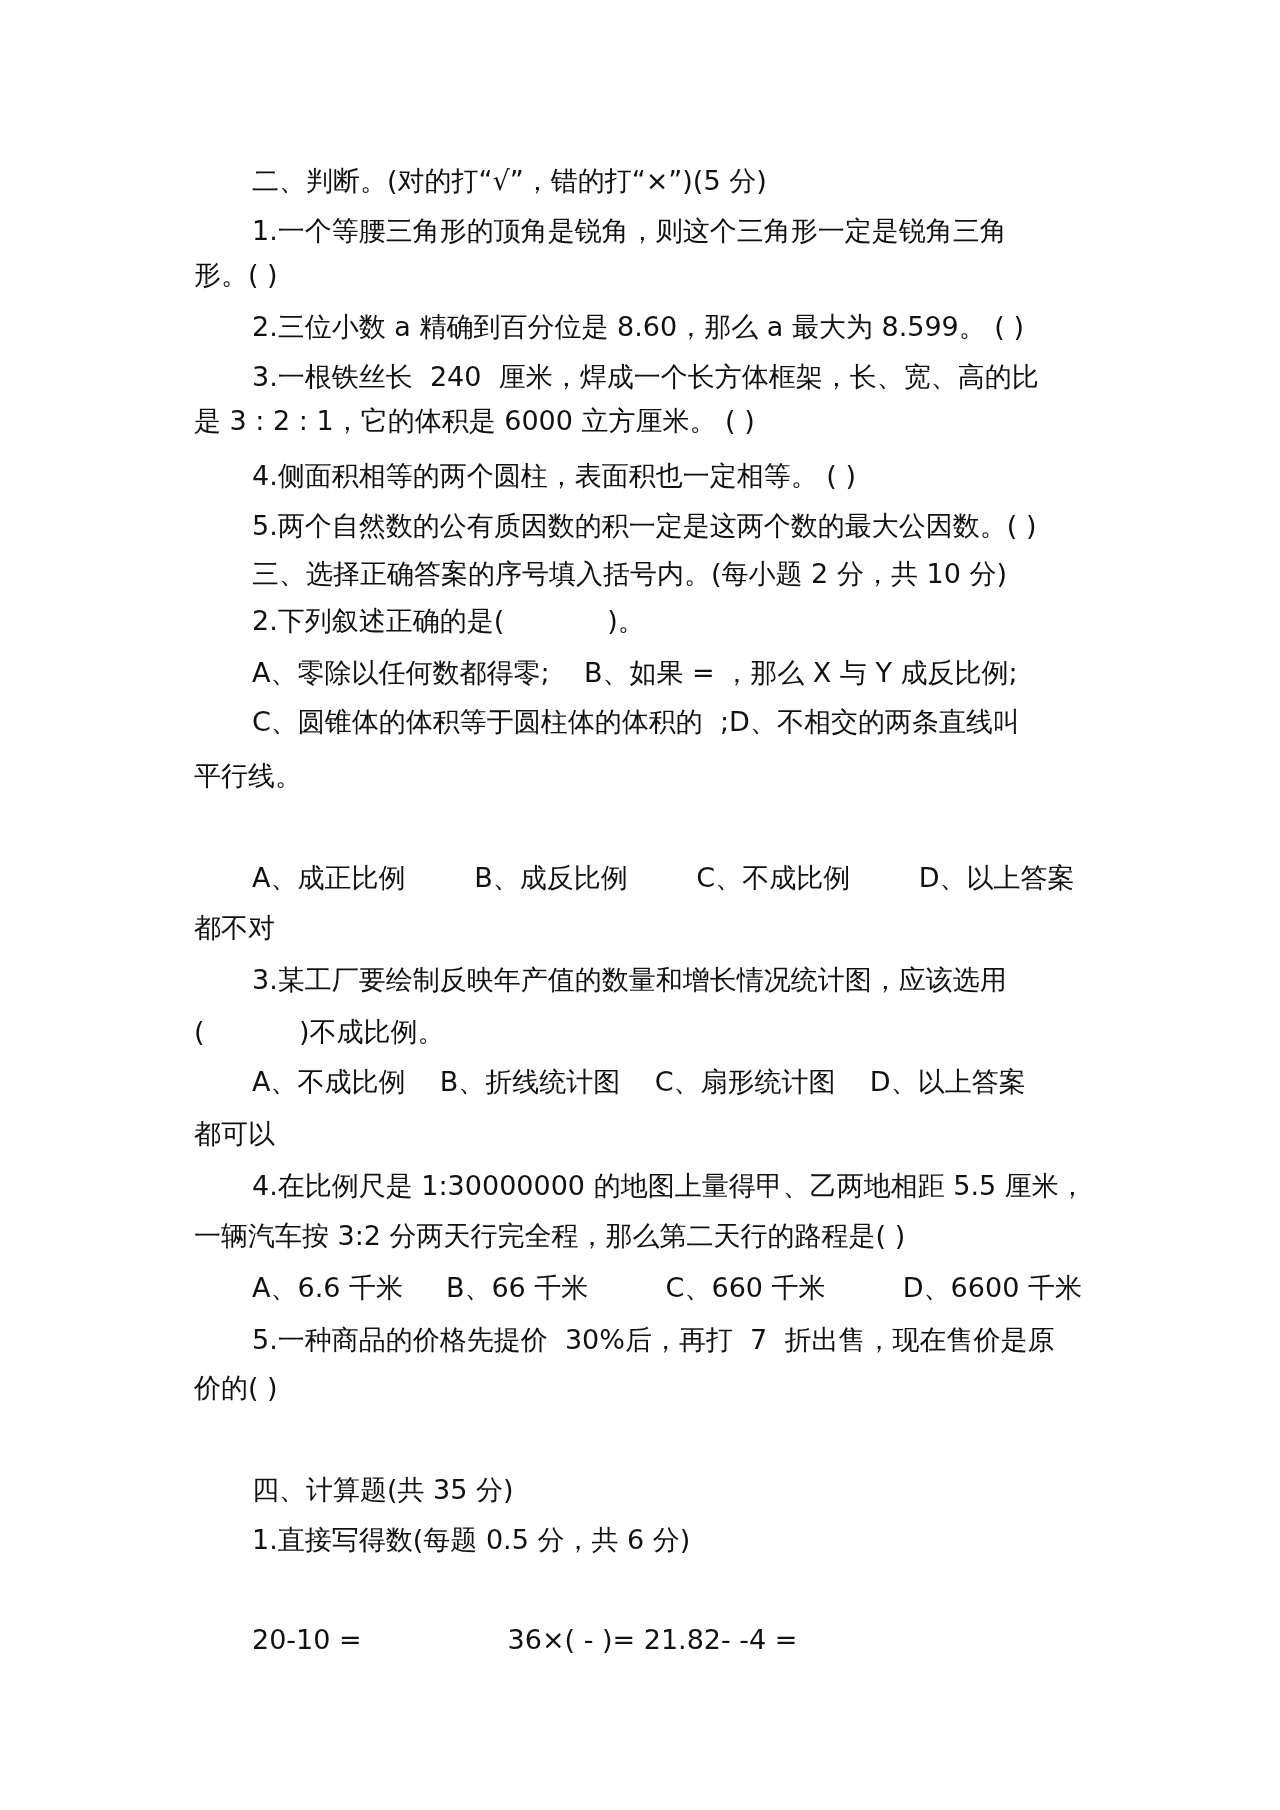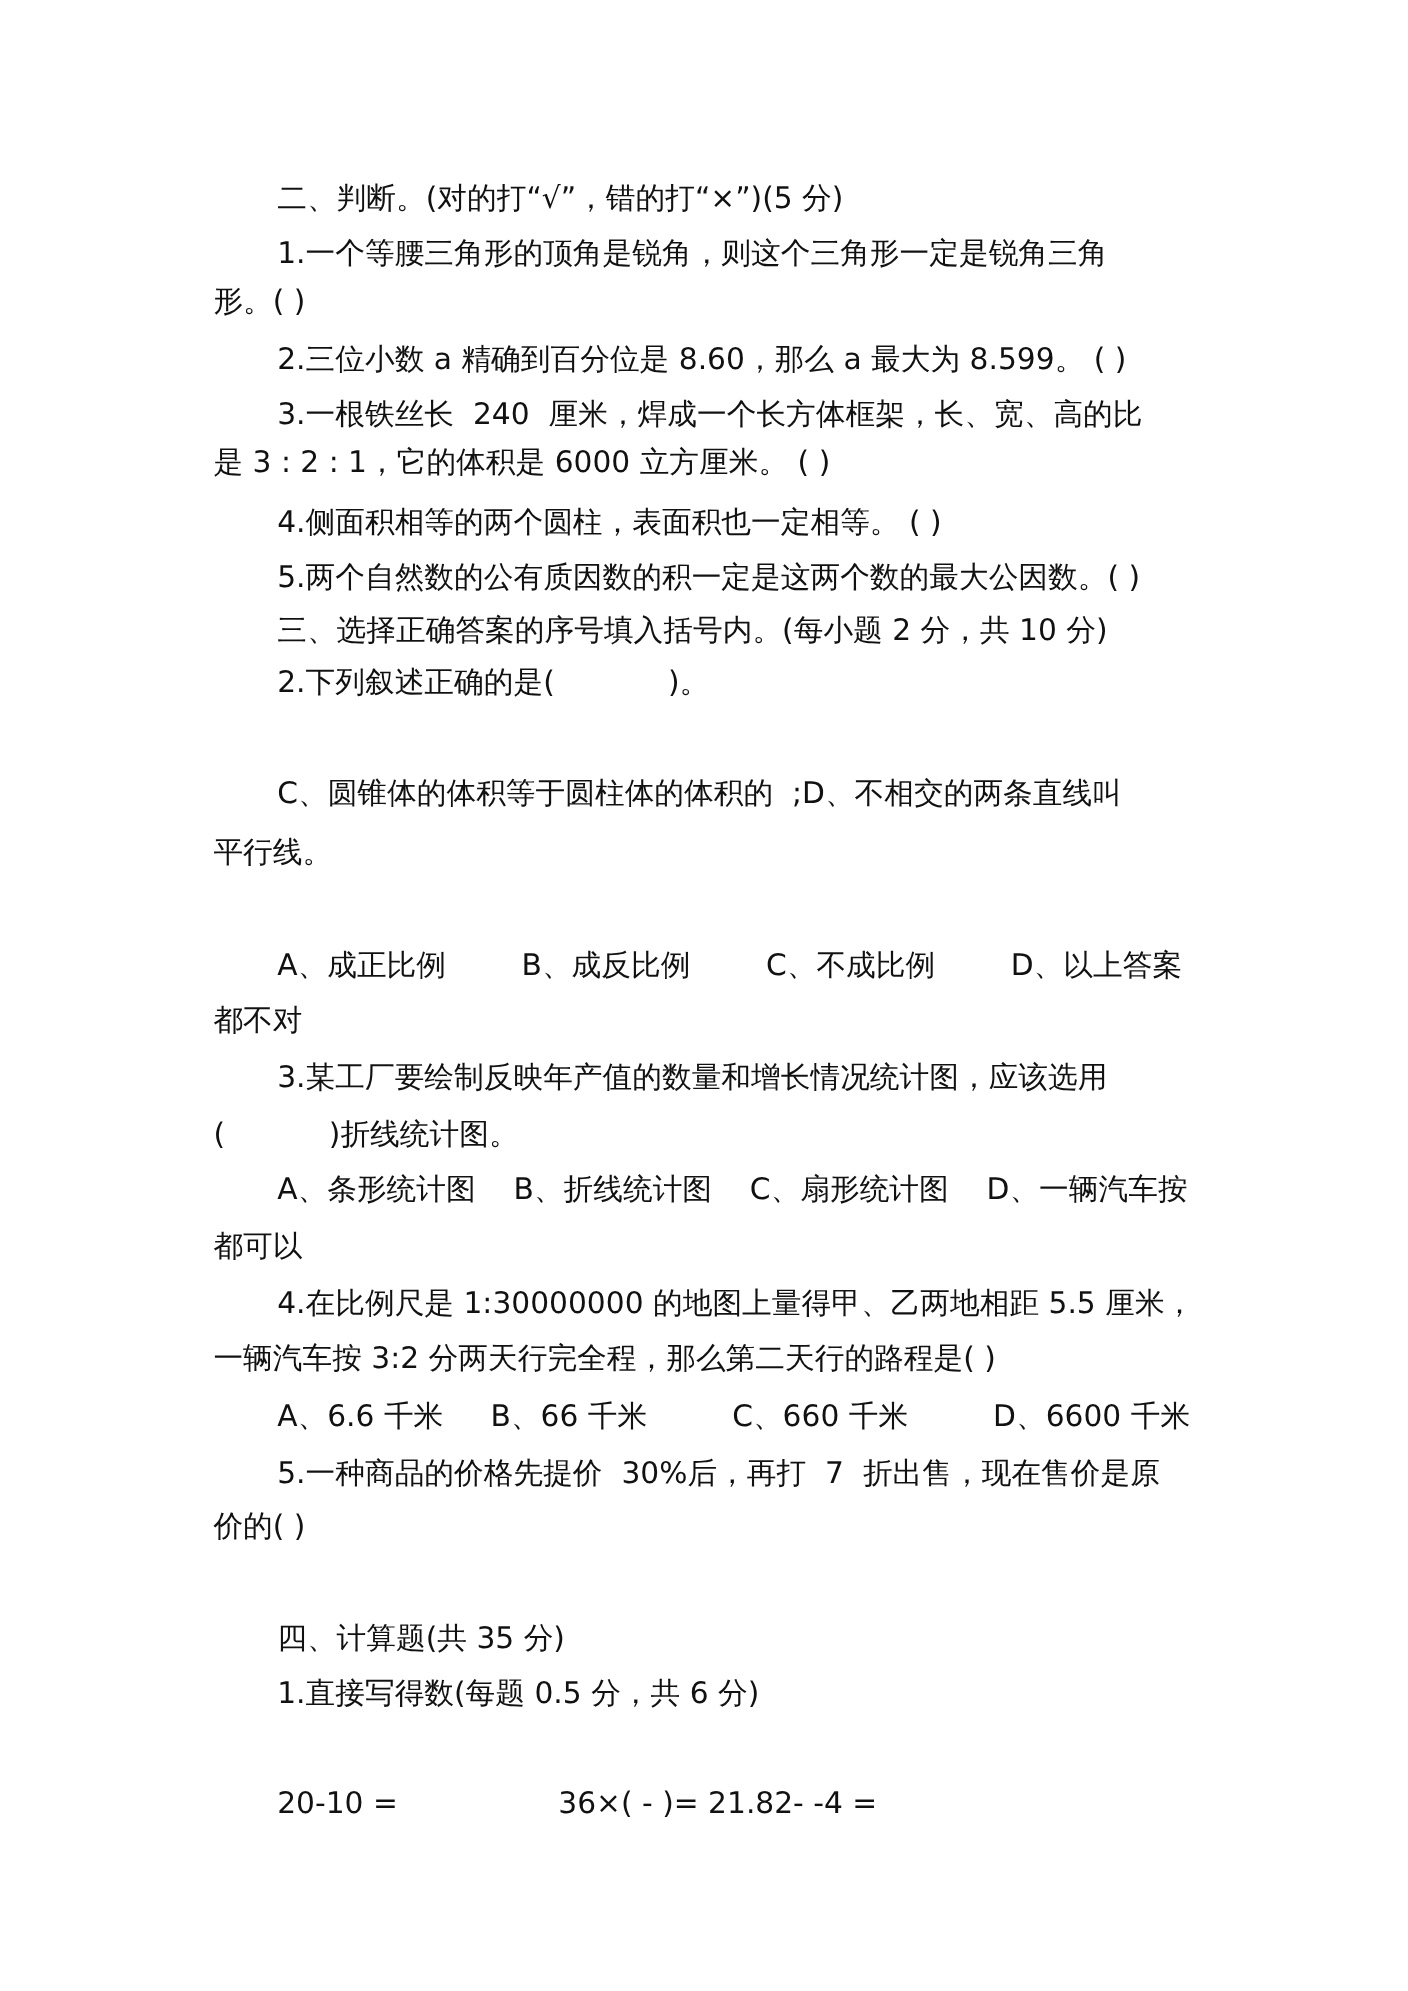--- a/index.html
+++ b/index.html
@@ -17,27 +17,28 @@
   <div class="line indent" style="top:163px">二、判断。(对的打“√”，错的打“×”)(5 分)</div>
   <div class="line indent" style="top:213px">1.一个等腰三角形的顶角是锐角，则这个三角形一定是锐角三角</div>
   <div class="line flush" style="top:257px">形。( )</div>
   <div class="line indent" style="top:309px">2.三位小数 a 精确到百分位是 8.60，那么 a 最大为 8.599。 ( )</div>
   <div class="line indent" style="top:359px">3.一根铁丝长  240  厘米，焊成一个长方体框架，长、宽、高的比</div>
   <div class="line flush" style="top:403px">是 3 : 2 : 1，它的体积是 6000 立方厘米。 ( )</div>
   <div class="line indent" style="top:458px">4.侧面积相等的两个圆柱，表面积也一定相等。 ( )</div>
   <div class="line indent" style="top:508px">5.两个自然数的公有质因数的积一定是这两个数的最大公因数。( )</div>
   <div class="line indent" style="top:556px">三、选择正确答案的序号填入括号内。(每小题 2 分，共 10 分)</div>
   <div class="line indent" style="top:603px">2.下列叙述正确的是(            )。</div>
+  <div class="line indent" style="top:655px">A、零除以任何数都得零;    B、如果 = ，那么 X 与 Y 成反比例;</div>
   <div class="line indent" style="top:704px">C、圆锥体的体积等于圆柱体的体积的  ;D、不相交的两条直线叫</div>
   <div class="line flush" style="top:758px">平行线。</div>
   <div class="line indent" style="top:860px">A、成正比例        B、成反比例        C、不成比例        D、以上答案</div>
   <div class="line flush" style="top:910px">都不对</div>
   <div class="line indent" style="top:962px">3.某工厂要绘制反映年产值的数量和增长情况统计图，应该选用</div>
-  <div class="line flush" style="top:1014px">(           )折线统计图。</div>
-  <div class="line indent" style="top:1064px">A、条形统计图    B、折线统计图    C、扇形统计图    D、一辆汽车按</div>
+  <div class="line flush" style="top:1014px">(           )不成比例。</div>
+  <div class="line indent" style="top:1064px">A、不成比例    B、折线统计图    C、扇形统计图    D、以上答案</div>
   <div class="line flush" style="top:1116px">都可以</div>
   <div class="line indent" style="top:1168px">4.在比例尺是 1:30000000 的地图上量得甲、乙两地相距 5.5 厘米，</div>
   <div class="line flush" style="top:1218px">一辆汽车按 3:2 分两天行完全程，那么第二天行的路程是( )</div>
   <div class="line indent" style="top:1270px">A、6.6 千米     B、66 千米         C、660 千米         D、6600 千米</div>
   <div class="line indent" style="top:1322px">5.一种商品的价格先提价  30%后，再打  7  折出售，现在售价是原</div>
   <div class="line flush" style="top:1370px">价的( )</div>
   <div class="line indent" style="top:1472px">四、计算题(共 35 分)</div>
   <div class="line indent" style="top:1522px">1.直接写得数(每题 0.5 分，共 6 分)</div>
   <div class="line indent" style="top:1622px">20-10 =                 36×( - )= 21.82- -4 =</div>
 </div>

